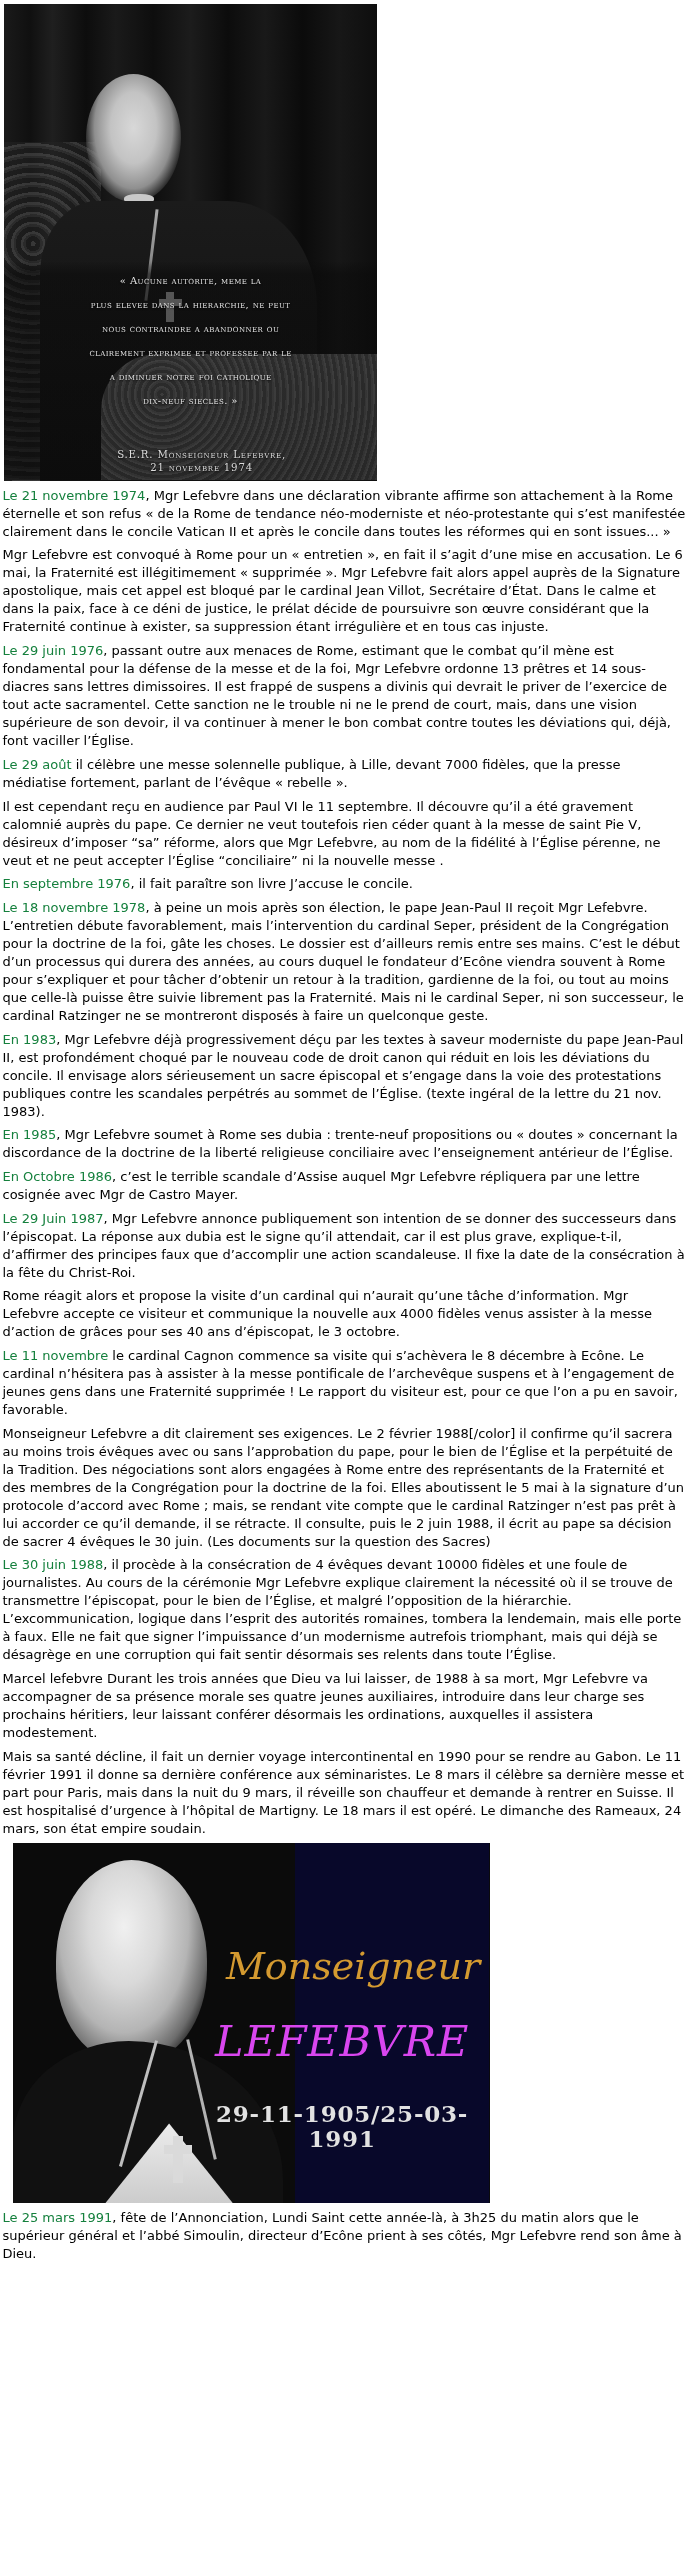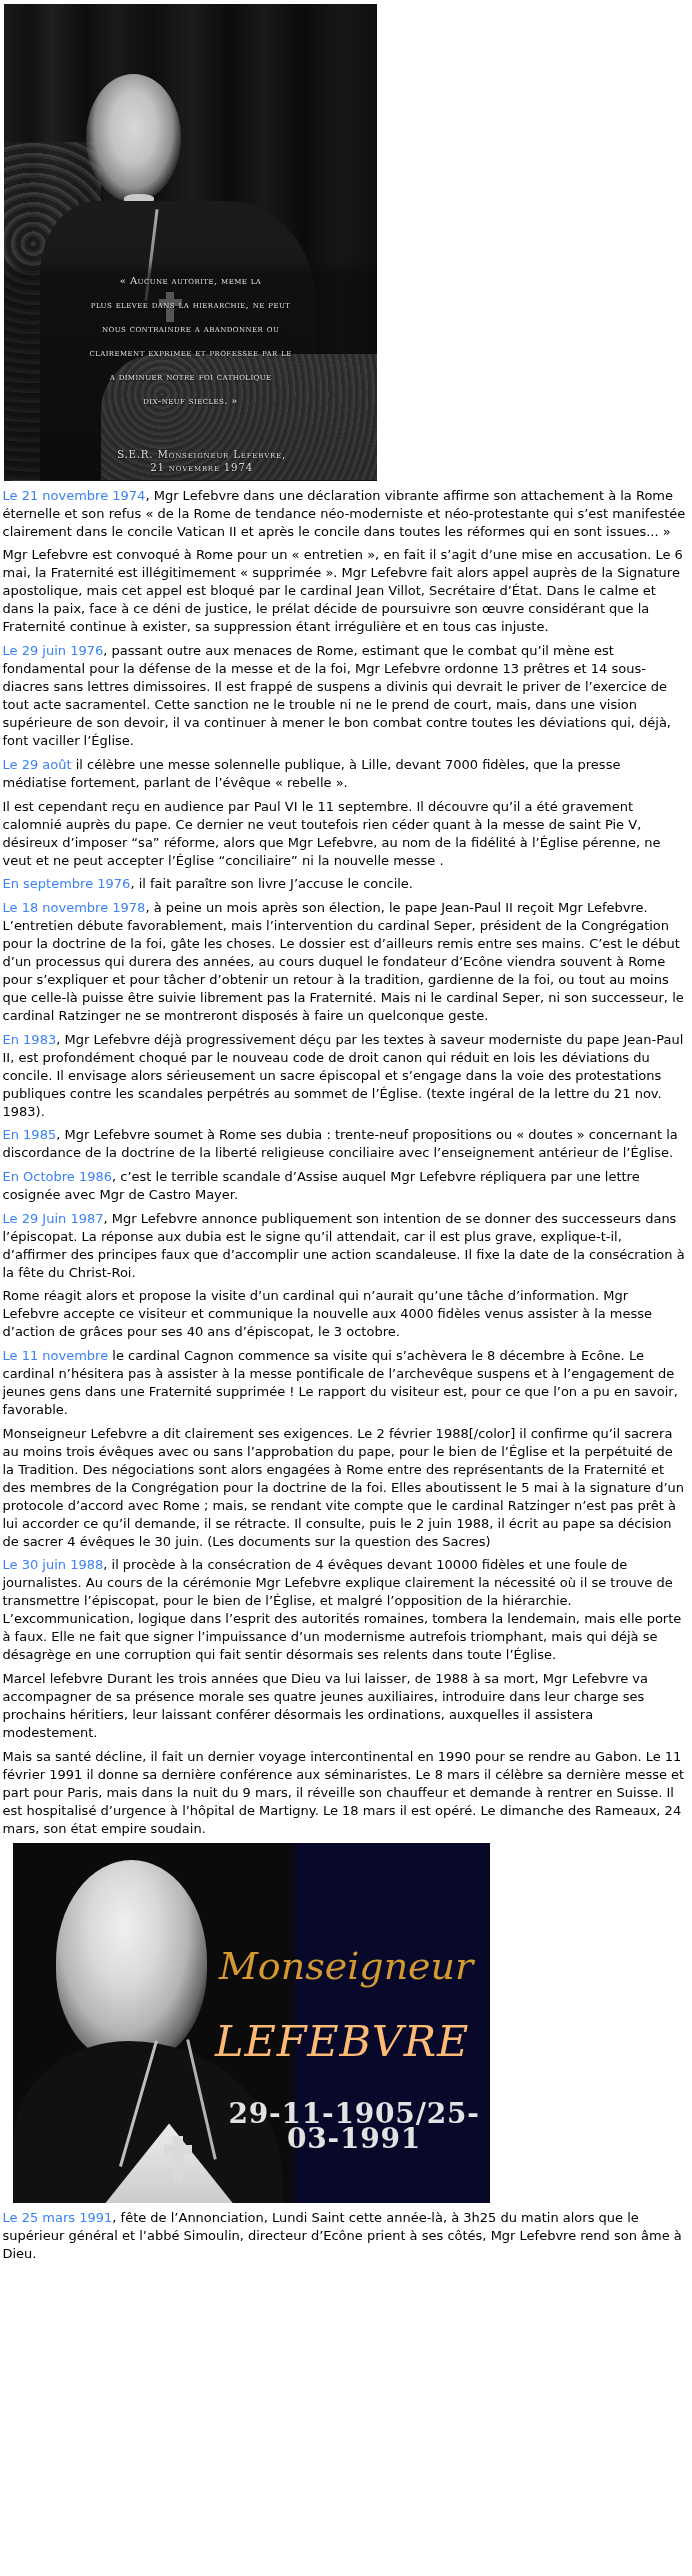--- a/index.html
+++ b/index.html
@@ -5,21 +5,21 @@
   html,body{margin:0;padding:0;background:#ffffff;}
   body{
     width:693px;
     font-family:"DejaVu Sans","Liberation Sans",sans-serif;
     color:#000000;
     font-size:13px;
     line-height:18px;
   }
   .page{padding:3.3px 4.9px 4.9px 2.5px;}
   .article p{margin:5.7px 0;}
-  .red{color:#3b82f6;}
+  .red{color:#15803d;}
 
   
   .hero{
     position:relative;width:373px;height:477px;margin:0.8px 0 1.6px 1.6px;overflow:hidden;
     background:
       linear-gradient(90deg,#1a1a1a 0%,#101010 7%,#1f1f1f 13%,#0d0d0d 22%,#1a1a1a 30%,#0e0e0e 40%,#1c1c1c 50%,#0c0c0c 60%,#191919 70%,#0b0b0b 80%,#171717 90%,#0e0e0e 100%);
   }
   .hero-chair{
     position:absolute;left:0;top:138px;width:97px;height:339px;opacity:.55;
     background:repeating-radial-gradient(circle at 30% 30%,#555 0 2.5px,#232323 2.5px 7.4px,#3d3d3d 7.4px 9.8px);
@@ -71,33 +71,33 @@
     position:absolute;left:92px;top:280px;width:128px;height:80px;
     background:linear-gradient(180deg,#ececec,#cccccc);
     clip-path:polygon(50% 0,100% 100%,0 100%);
   }
   .m-chain-l{position:absolute;left:124px;top:195px;width:2.5px;height:131px;background:#bfbfbf;transform:rotate(16deg);}
   .m-chain-r{position:absolute;left:187px;top:195px;width:2.5px;height:123px;background:#b3b3b3;transform:rotate(-13deg);}
   .m-cross{position:absolute;left:160px;top:293px;width:9.8px;height:47px;background:#dadada;}
   .m-cross::before{content:"";position:absolute;left:-9px;top:8.2px;width:28px;height:9px;background:#dadada;}
   .m-text{position:absolute;left:192px;top:0;width:274px;height:100%;text-align:center;}
   .m-title1{
-    position:absolute;left:4px;top:102px;width:100%;
+    position:absolute;left:11px;top:102px;width:100%;
     font-family:"DejaVu Serif","Liberation Serif",serif;font-style:italic;
     font-size:38px;line-height:43px;color:#d49a30;
   }
   .m-title2{
     position:absolute;left:0;top:174px;width:100%;
     font-family:"DejaVu Serif","Liberation Serif",serif;font-style:italic;
-    font-size:43px;line-height:49px;color:#fdba74;letter-spacing:0.8px;
+    font-size:43px;line-height:49px;color:#d946ef;letter-spacing:0.8px;
   }
   .m-dates{
-    position:absolute;left:12px;top:259px;width:100%;
+    position:absolute;left:0;top:259px;width:100%;
     font-family:"DejaVu Serif","Liberation Serif",serif;font-weight:bold;
-    font-size:28px;line-height:24.6px;color:#e2e2e2;letter-spacing:0.8px;
+    font-size:23px;line-height:24.6px;color:#e2e2e2;letter-spacing:0.8px;
   }
 </style>
 </head>
 <body>
 
 <div class="page">
 
   <div class="hero">
     <div class="hero-chair"></div>
     <div class="hero-head"></div>

